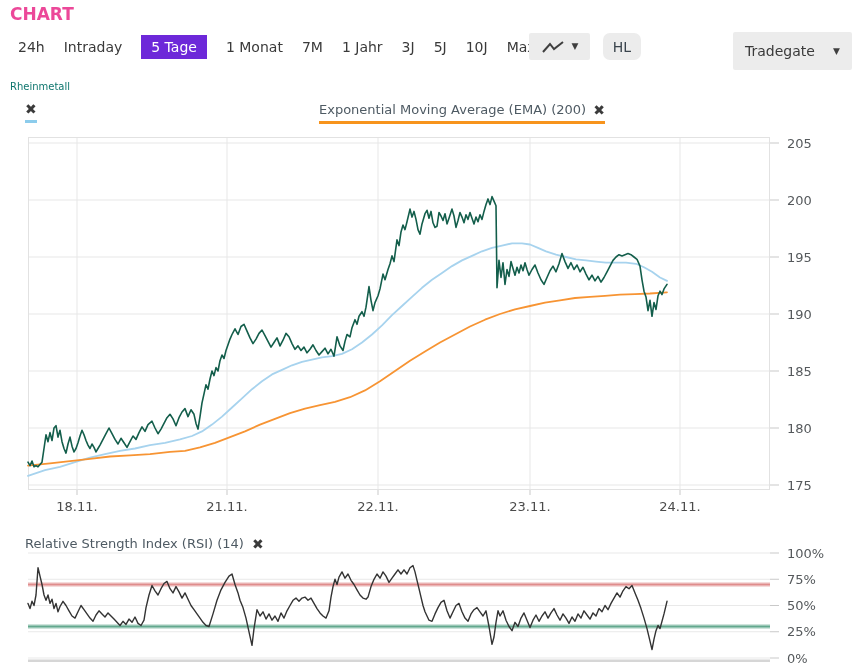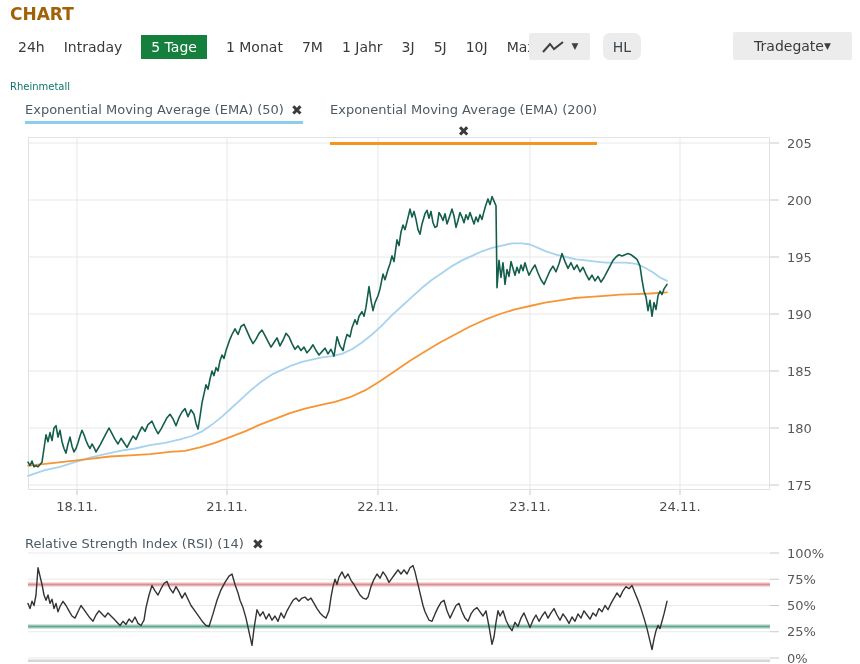--- a/index.html
+++ b/index.html
@@ -1,32 +1,32 @@
 <!DOCTYPE html>
 <html><head>
 <meta charset="utf-8">
 <style>
   html,body{margin:0;padding:0;background:#fff;}
   body{font-family:"DejaVu Sans","Liberation Sans",sans-serif;}
   .stage{position:relative;width:860px;height:664px;background:#fff;overflow:hidden;}
   #charts{position:absolute;left:0;top:0;}
   #charts text{font-family:"DejaVu Sans","Liberation Sans",sans-serif;}
-  .title{position:absolute;left:10px;top:4px;font-size:17px;font-weight:bold;color:#a16207;}
+  .title{position:absolute;left:10px;top:4px;font-size:17px;font-weight:bold;color:#ec4899;}
   .tabs{position:absolute;left:18px;top:33px;height:27px;display:flex;align-items:center;gap:19px;font-size:14px;color:#3a3a3a;white-space:nowrap;}
   .tab{cursor:pointer;}
-  .tab.sel{background:#15803d;color:#fff;padding:4px 10px;}
+  .tab.sel{background:#6d28d9;color:#fff;padding:4px 10px;}
   .btn{position:absolute;background:#ececec;display:flex;align-items:center;justify-content:center;font-size:14px;color:#3a444d;border-radius:2px;cursor:pointer;box-sizing:border-box;}
   #ctbtn{left:529px;top:33px;width:61px;height:27px;gap:7px;}
   #hlbtn{left:603px;top:33px;width:38px;height:27px;border-radius:7px;}
-  #exsel{left:733px;top:32px;width:119px;height:28px;padding:0 12px;color:#3a3a3a;}
+  #exsel{left:733px;top:32px;width:119px;height:38px;justify-content:space-between;padding:0 12px;color:#3a3a3a;}
   .caret{font-size:9px;color:#3f3f3f;line-height:1;}
   .instrument{position:absolute;left:10px;top:81px;font-size:10px;color:#0f766e;}
   .badge{position:absolute;top:102px;display:flex;align-items:center;gap:7px;font-size:13px;color:#4e5a63;padding-bottom:4px;border-bottom:3px solid #ccc;}
   #b1{left:25px;}
-  #b2{left:330px;flex-direction:column;}
+  #b2{left:319px;}
   .x{font-size:14px;font-weight:bold;color:#3b3b3b;cursor:pointer;line-height:1;}
   .rsirow{position:absolute;left:25px;top:520px;display:flex;align-items:center;gap:8px;font-size:13px;color:#4e5a63;margin-top:16px;}
 </style>
 </head>
 <body>
 
 <div class="stage">
   <svg id="charts" width="860" height="664">
       <line x1="28" y1="143" x2="770" y2="143" stroke="#e7e7e7" stroke-width="1"></line>
       <line x1="770" y1="143" x2="779" y2="143" stroke="#c9c9c9" stroke-width="1"></line>
@@ -116,21 +116,20 @@
   <div class="btn" id="hlbtn">HL</div>
 
   <div class="btn" id="exsel">
     <span>Tradegate</span>
     <span class="caret">▼</span>
   </div>
 
   <div class="instrument">Rheinmetall</div>
 
   <div class="badge" id="b1" style="border-bottom-color: rgb(140, 204, 236);">
-    <span>Exponential Moving Average (EMA) (50)</span>
     <span class="x">✖</span>
   </div>
 
   <div class="badge" id="b2" style="border-bottom-color: rgb(247, 148, 29);">
     <span>Exponential Moving Average (EMA) (200)</span>
     <span class="x">✖</span>
   </div>
 
   <div class="rsirow">
     <span>Relative Strength Index (RSI) (14)</span>

